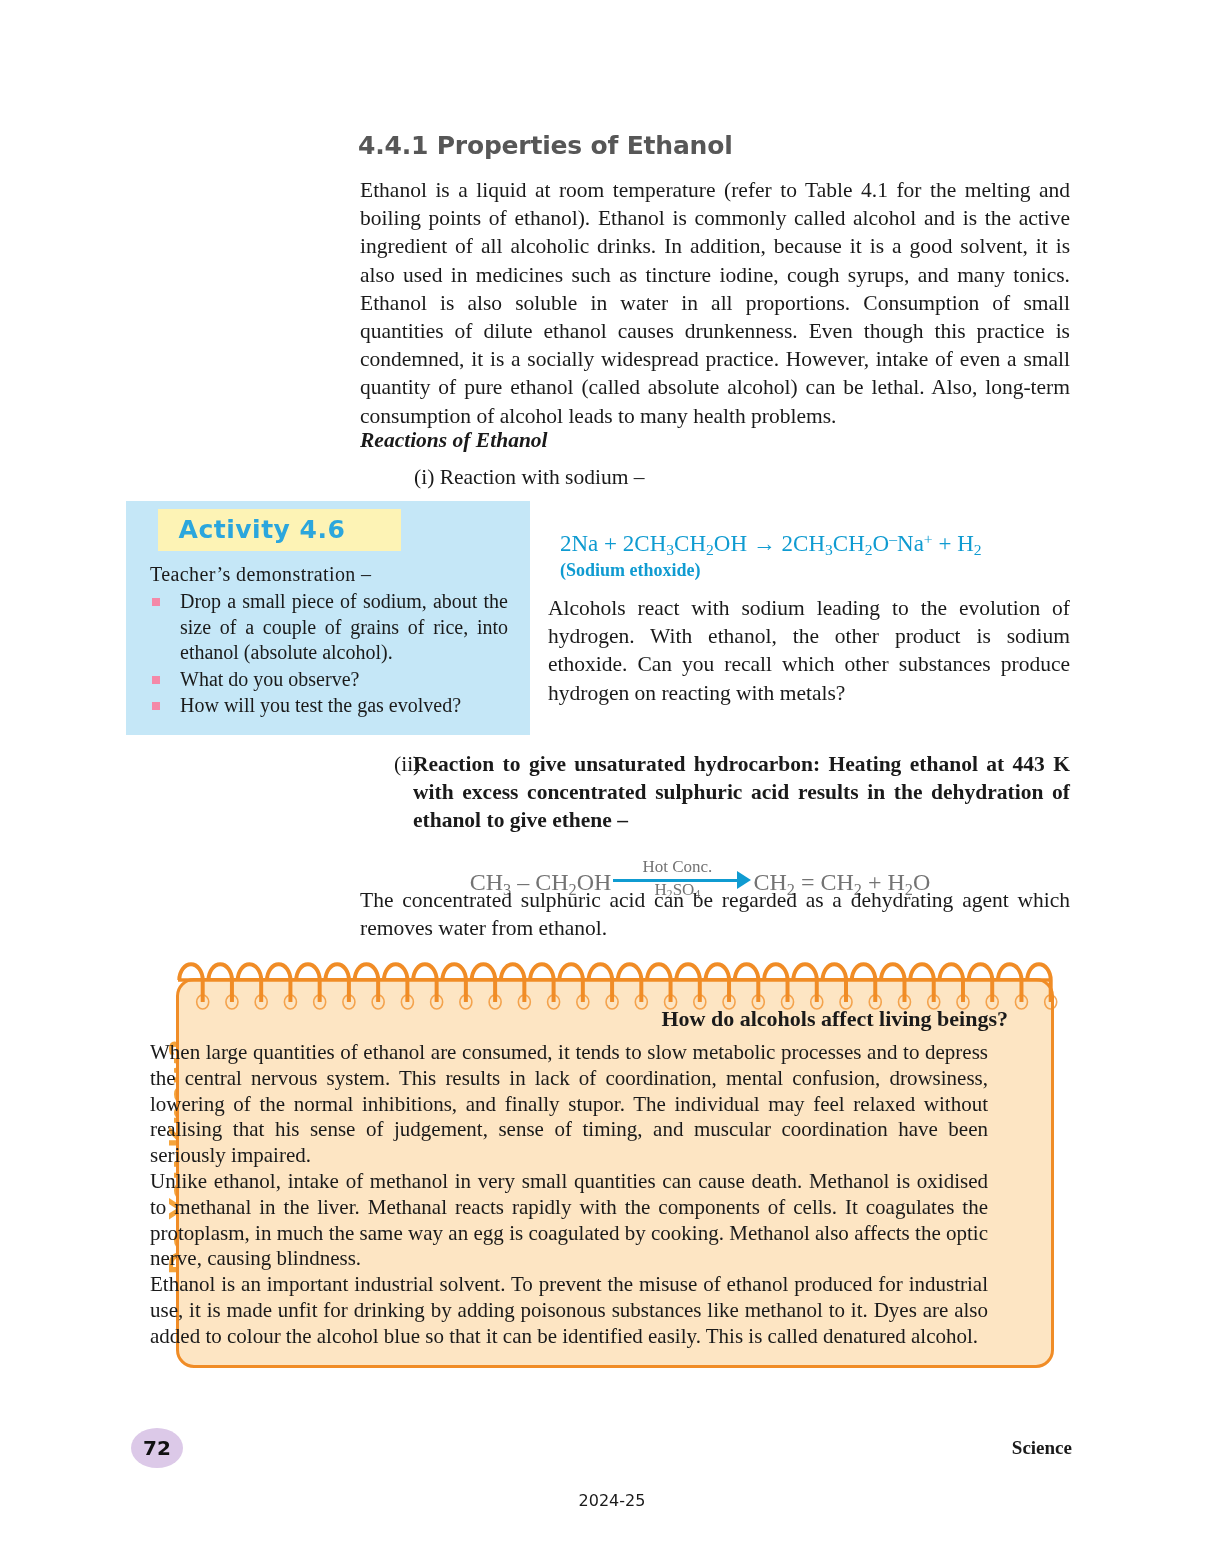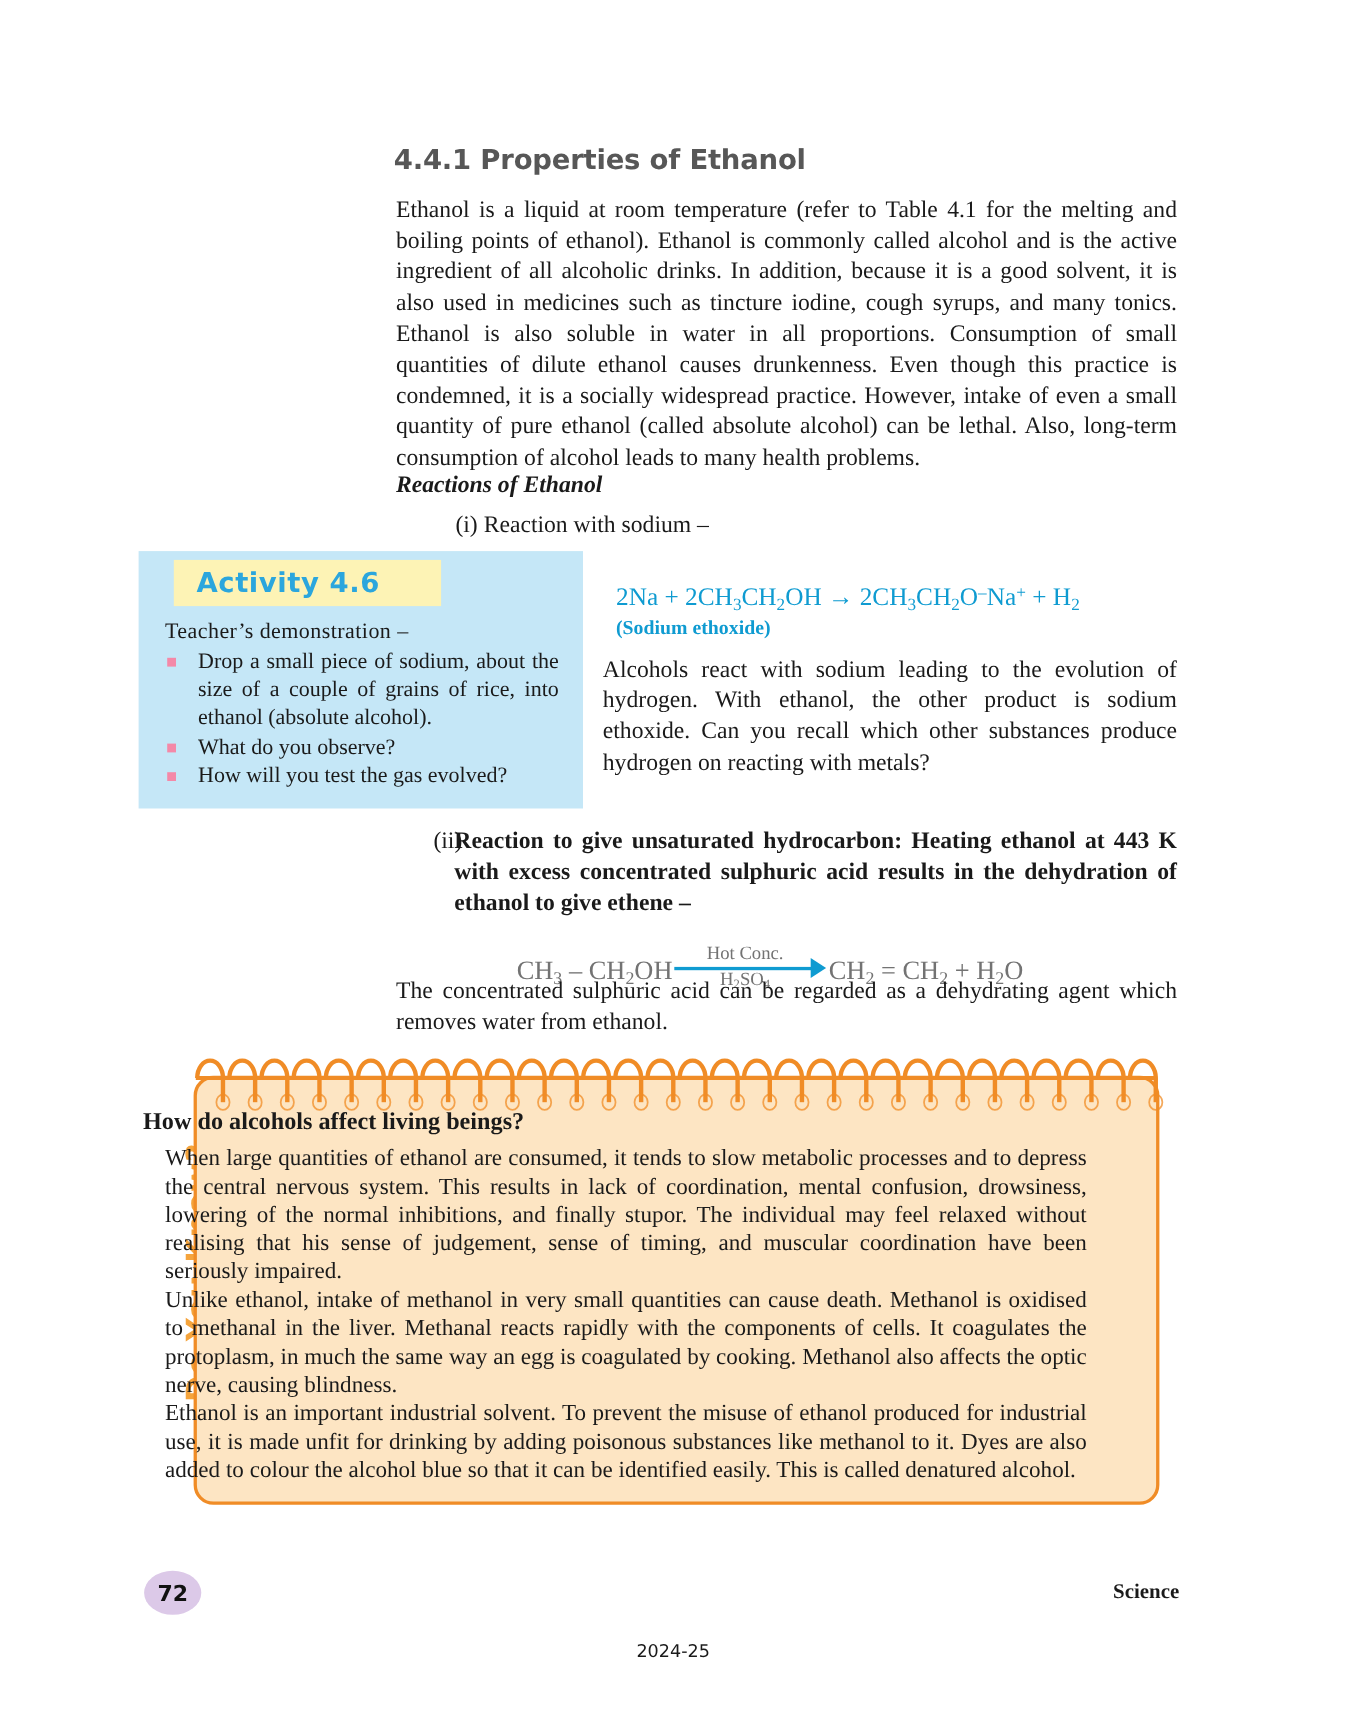--- a/index.html
+++ b/index.html
@@ -287,21 +287,21 @@
     top: 0px;
     width: 878px;
     height: 62px;
     overflow: visible;
   }
   .dyk-title {
     position: absolute;
     left: 0;
     top: 56px;
     width: 878px;
-    text-align: left;
+    text-align: right;
     font-size: 22px;
     font-weight: bold;
     color: #1a1a1a;
   }
   .dyk-body {
     position: absolute;
     left: 20px;
     top: 90px;
     width: 838px;
     font-size: 21px;

